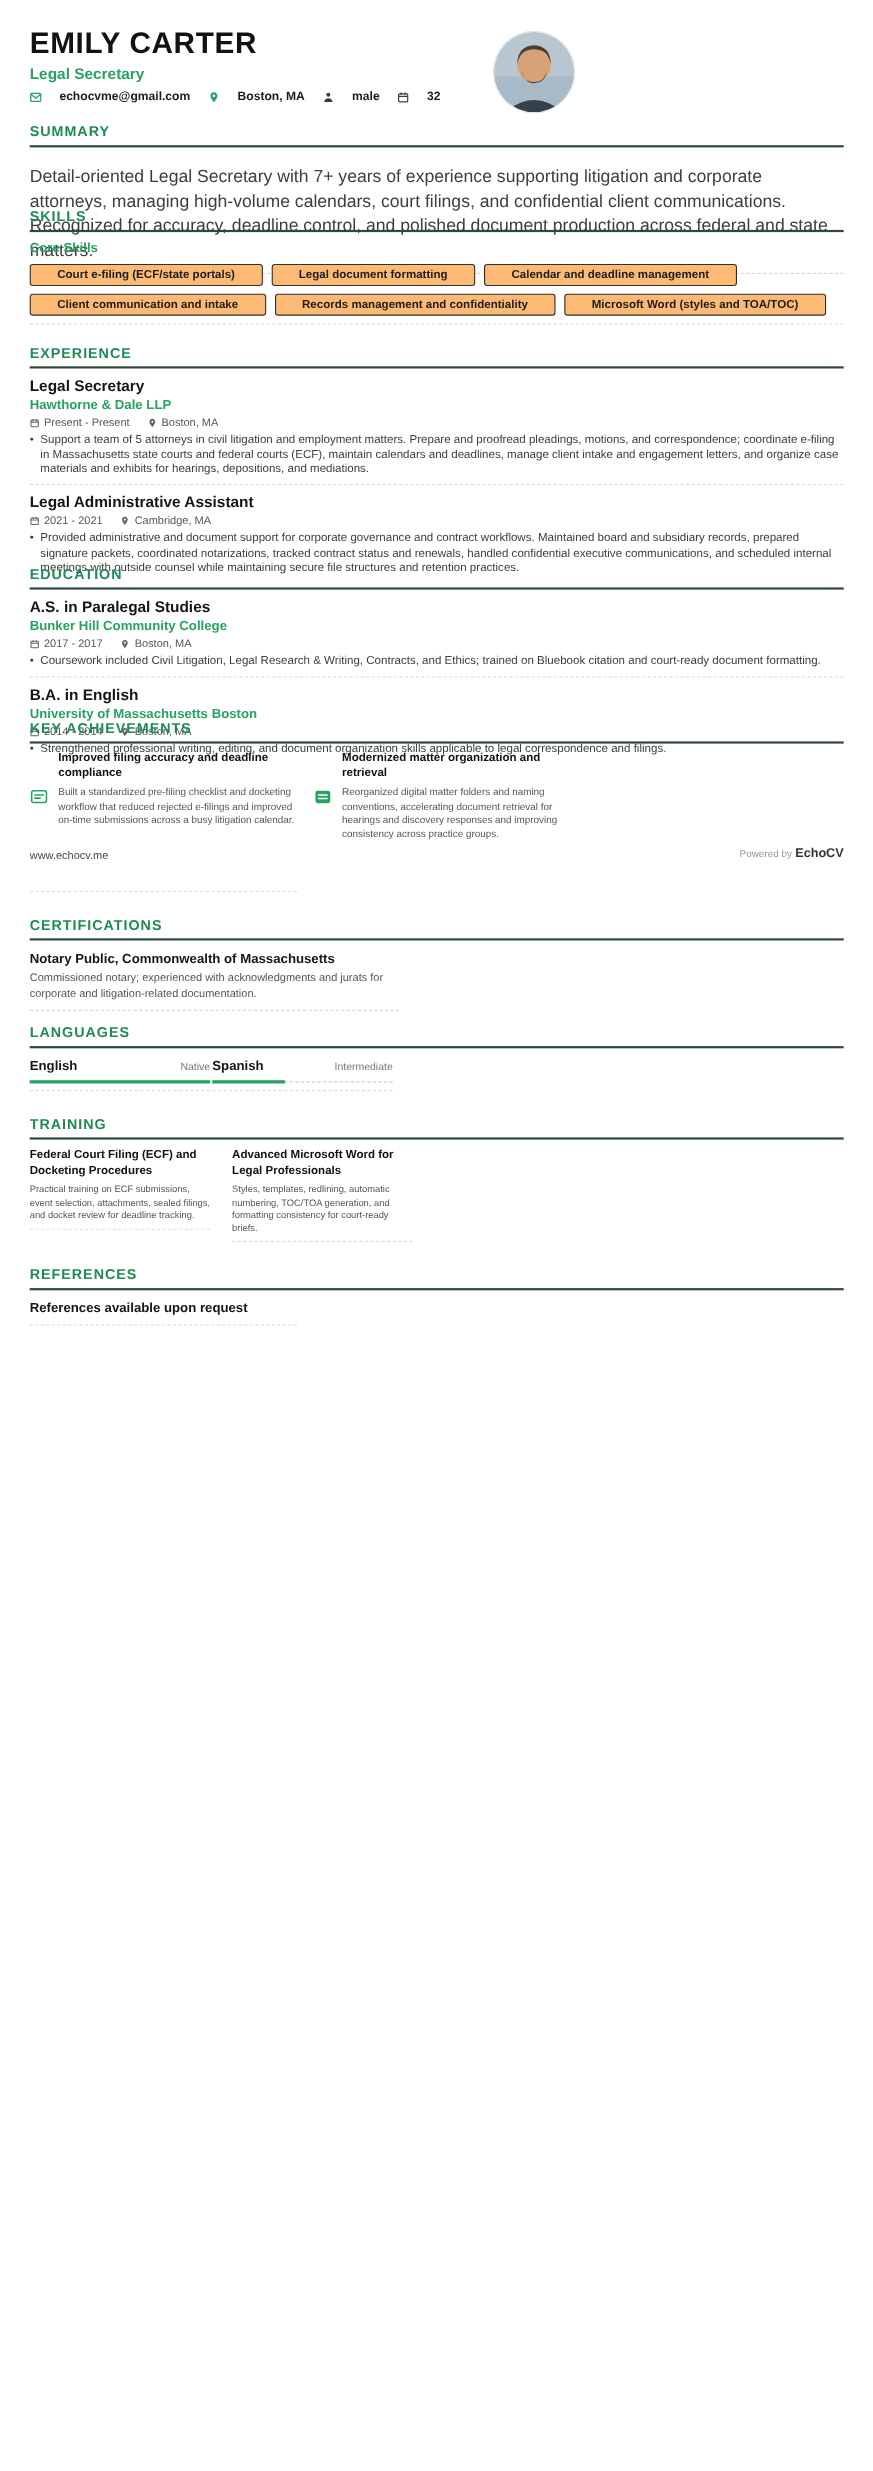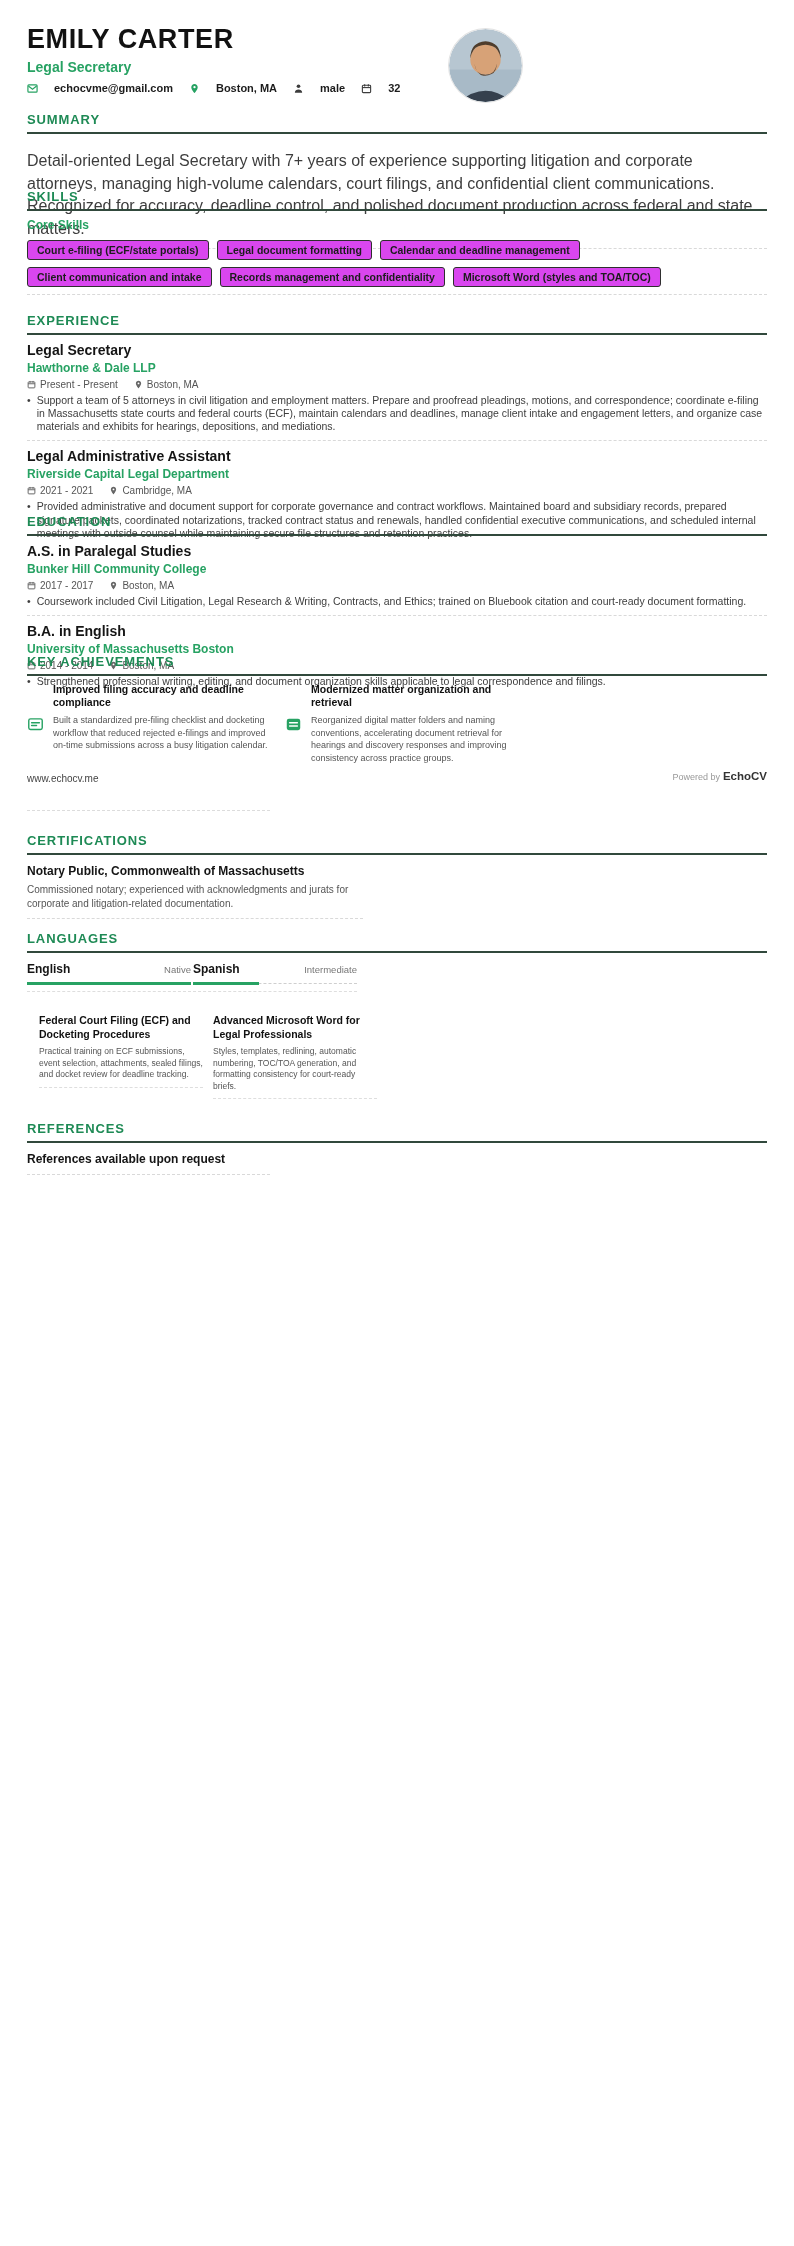--- a/index.html
+++ b/index.html
@@ -22,21 +22,21 @@
   .sec-h {
     font-size:13px; font-weight:bold; letter-spacing:.9px; color:#1e8a55;
     padding-bottom:5px; border-bottom:2px solid #31493c;
   }
   .body { font-size:16px; line-height:1.42; color:#3d3d3d; margin-top:16px; }
   .dash { border-top:1px dashed #d9d9d9; margin-top:7px; }
 
   
   .group-h { font-size:12px; font-weight:bold; color:#27a263; margin-top:7px; }
   .chips { display:flex; flex-wrap:wrap; gap:7px 8px; margin-top:8px; }
-  .chip { border:1px solid #2f2f2f; border-radius:3px; padding:3px 9px; font-size:10.5px; font-weight:bold; color:#1c1c1c; background:#d946ef; }
+  .chip { border:1px solid #2f2f2f; border-radius:3px; padding:3px 24px; font-size:10.5px; font-weight:bold; color:#1c1c1c; background:#fdba74; }
 
   
   .jtitle { font-size:14px; font-weight:bold; color:#151515; margin-top:7px; }
   .jcompany { font-size:12px; font-weight:bold; color:#27a263; margin-top:3px; }
   .meta { display:flex; gap:16px; margin-top:4px; font-size:10px; color:#555; align-items:center; }
   .mitem { display:flex; gap:4px; align-items:center; }
   .bullet { display:flex; gap:6px; margin-top:4px; font-size:10.5px; line-height:1.25; color:#3d3d3d; }
   .bullet .dot { font-size:10.5px; line-height:1.25; }
 
   
@@ -61,21 +61,21 @@
 
   .lang-grid { display:grid; grid-template-columns:164px 164px; column-gap:2px; margin-top:9px; }
   .lrow { display:flex; justify-content:space-between; align-items:baseline; }
   .lname { font-size:12px; font-weight:bold; color:#151515; }
   .llvl { font-size:9.5px; color:#777; }
   .ltrack { position:relative; height:3px; margin-top:6px; }
   .ltrack::before { content:""; position:absolute; left:0; right:0; top:1px; border-top:1px dashed #cfcfcf; }
   .lfill { position:absolute; left:0; top:0; height:3px; background:#27a263; }
   .ldash { border-top:1px dashed #dedede; margin-top:6px; }
 
-  .train-grid { display:grid; grid-template-columns:164px 164px; column-gap:10px; margin-top:8px;margin-left:12px; }
+  .train-grid { display:grid; grid-template-columns:164px 164px; column-gap:20px; margin-top:8px; }
   .train-title { font-size:10.5px; font-weight:bold; line-height:1.3; color:#111; }
   .train-text { font-size:8.5px; line-height:1.35; color:#555; margin-top:5px; }
   .tdash { border-top:1px dashed #dedede; margin-top:6px; }
 
   .ref-text { font-size:12px; font-weight:bold; color:#151515; margin-top:9px; }
   .ref-dash { border-top:1px dashed #d9d9d9; margin-top:8px; width:243px; }
 </style>
 </head>
 <body>
 
@@ -190,21 +190,20 @@
       </div>
       <div class="bullet">
         <span class="dot">•</span>
         <span>Support a team of 5 attorneys in civil litigation and employment matters. Prepare and proofread pleadings, motions, and correspondence; coordinate e-filing in Massachusetts state courts and federal courts (ECF), maintain calendars and deadlines, manage client intake and engagement letters, and organize case materials and exhibits for hearings, depositions, and mediations.</span>
       </div>
       <div class="dash"></div>
     </div>
 
     <div>
       <div class="jtitle">Legal Administrative Assistant</div>
-      <div class="jcompany">Riverside Capital Legal Department</div>
       <div class="meta">
         <span class="mitem">
           <span class="icon">
             <svg width="9" height="9" viewBox="0 0 24 24">
                 <rect x="3" y="5" width="18" height="16" rx="2" fill="none" stroke="#666" stroke-width="2.6"></rect>
                 <path d="M3 10h18" stroke="#666" stroke-width="2.6"></path>
                 <path d="M8 2.5v5M16 2.5v5" stroke="#666" stroke-width="2.6"></path>
               </svg>
           </span>
           <span>2021 - 2021</span>
@@ -356,20 +355,21 @@
           </div>
           <div class="ltrack">
             <div class="lfill" style="width: 40%;"></div>
           </div>
           <div class="ldash"></div>
         </div>
       </div>
     </div>
 
     <div class="mt-sec-lg">
+      <div class="sec-h">TRAINING</div>
       <div class="train-grid">
         <div>
           <div class="train-title">Federal Court Filing (ECF) and Docketing Procedures</div>
           <div class="train-text">Practical training on ECF submissions, event selection, attachments, sealed filings, and docket review for deadline tracking.</div>
           <div class="tdash"></div>
         </div>
         <div>
           <div class="train-title">Advanced Microsoft Word for Legal Professionals</div>
           <div class="train-text">Styles, templates, redlining, automatic numbering, TOC/TOA generation, and formatting consistency for court-ready briefs.</div>
           <div class="tdash"></div>

